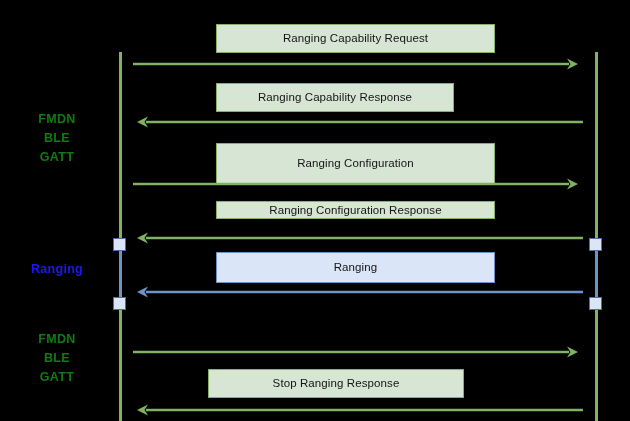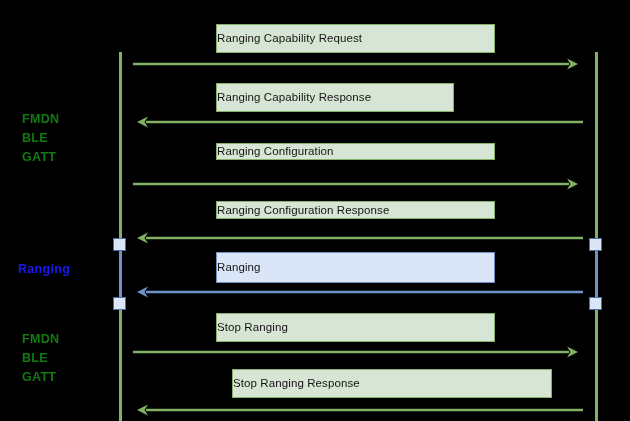--- a/index.html
+++ b/index.html
@@ -38,20 +38,21 @@
     border: 1.5px solid #4a6fa5;
     box-sizing: border-box;
   }
 
   
   .msgbox {
     position: absolute;
     box-sizing: border-box;
     display: flex;
     align-items: center;
+    justify-content: center;
     font-size: 11.5px;
     line-height: 1.1;
     color: #141414;
     letter-spacing: 0.1px;
   }
   .msgbox.green {
     background: #d7e5d4;
     border: 1px solid #86b069;
   }
   .msgbox.blue {
@@ -62,21 +63,21 @@
   
   .arrow {
     position: absolute;
     height: 12px;
   }
   .arrow svg { display: block; overflow: visible; }
 
   
   .side-label {
     position: absolute;
-    text-align: left;
+    text-align: center;
     font-size: 12.5px;
     font-weight: bold;
     line-height: 1.52;
     letter-spacing: 0.3px;
     white-space: pre-line;
   }
   .side-label.green-txt { color: #117a11; }
   .side-label.blue-txt  { color: #1b19f0; }
 </style>
 </head>
@@ -102,21 +103,21 @@
     </div>
     <div class="msgbox green" style="left: 216px; top: 83px; width: 238px; height: 29px;">
       <span>Ranging Capability Response</span>
     </div>
     <div class="arrow" style="left: 137px; top: 115px; width: 446px; height: 14px;">
       <svg width="446" height="14" viewBox="0 0 446 14">
         <line y1="7" y2="7" stroke="#81b163" stroke-width="2.4" x1="9" x2="446"></line>
         <path d="M 0 7 L 11 1.5 L 7.5 7 L 11 12.5 Z" fill="#81b163"></path>
       </svg>
     </div>
-    <div class="msgbox green" style="left: 216px; top: 143px; width: 279px; height: 17px;">
+    <div class="msgbox green" style="left: 216px; top: 143px; width: 279px; height: 41px;">
       <span>Ranging Configuration</span>
     </div>
     <div class="arrow" style="left: 133px; top: 177px; width: 445px; height: 14px;">
       <svg width="445" height="14" viewBox="0 0 445 14">
         <line y1="7" y2="7" stroke="#81b163" stroke-width="2.4" x1="0" x2="436"></line>
         <path d="M 445 7 L 434 1.5 L 437.5 7 L 434 12.5 Z" fill="#81b163"></path>
       </svg>
     </div>
     <div class="msgbox green" style="left: 216px; top: 201px; width: 279px; height: 18px;">
       <span>Ranging Configuration Response</span>
@@ -129,30 +130,27 @@
     </div>
     <div class="msgbox blue" style="left: 216px; top: 252px; width: 279px; height: 31px;">
       <span>Ranging</span>
     </div>
     <div class="arrow" style="left: 137px; top: 285px; width: 446px; height: 14px;">
       <svg width="446" height="14" viewBox="0 0 446 14">
         <line y1="7" y2="7" stroke="#6f93c7" stroke-width="2.4" x1="9" x2="446"></line>
         <path d="M 0 7 L 11 1.5 L 7.5 7 L 11 12.5 Z" fill="#6f93c7"></path>
       </svg>
     </div>
-    <div class="msgbox green" style="left: 216px; top: 313px; width: 279px; height: 29px;">
-      <span>Stop Ranging</span>
-    </div>
     <div class="arrow" style="left: 133px; top: 345px; width: 445px; height: 14px;">
       <svg width="445" height="14" viewBox="0 0 445 14">
         <line y1="7" y2="7" stroke="#81b163" stroke-width="2.4" x1="0" x2="436"></line>
         <path d="M 445 7 L 434 1.5 L 437.5 7 L 434 12.5 Z" fill="#81b163"></path>
       </svg>
     </div>
-    <div class="msgbox green" style="left: 232px; top: 369px; width: 320px; height: 29px;">
+    <div class="msgbox green" style="left: 208px; top: 369px; width: 256px; height: 29px;">
       <span>Stop Ranging Response</span>
     </div>
     <div class="arrow" style="left: 137px; top: 403px; width: 446px; height: 14px;">
       <svg width="446" height="14" viewBox="0 0 446 14">
         <line y1="7" y2="7" stroke="#81b163" stroke-width="2.4" x1="9" x2="446"></line>
         <path d="M 0 7 L 11 1.5 L 7.5 7 L 11 12.5 Z" fill="#81b163"></path>
       </svg>
     </div>
     <div class="side-label green-txt" style="left: 22px; top: 110px; width: 70px; color: rgb(17, 122, 17);">FMDN
 BLE

